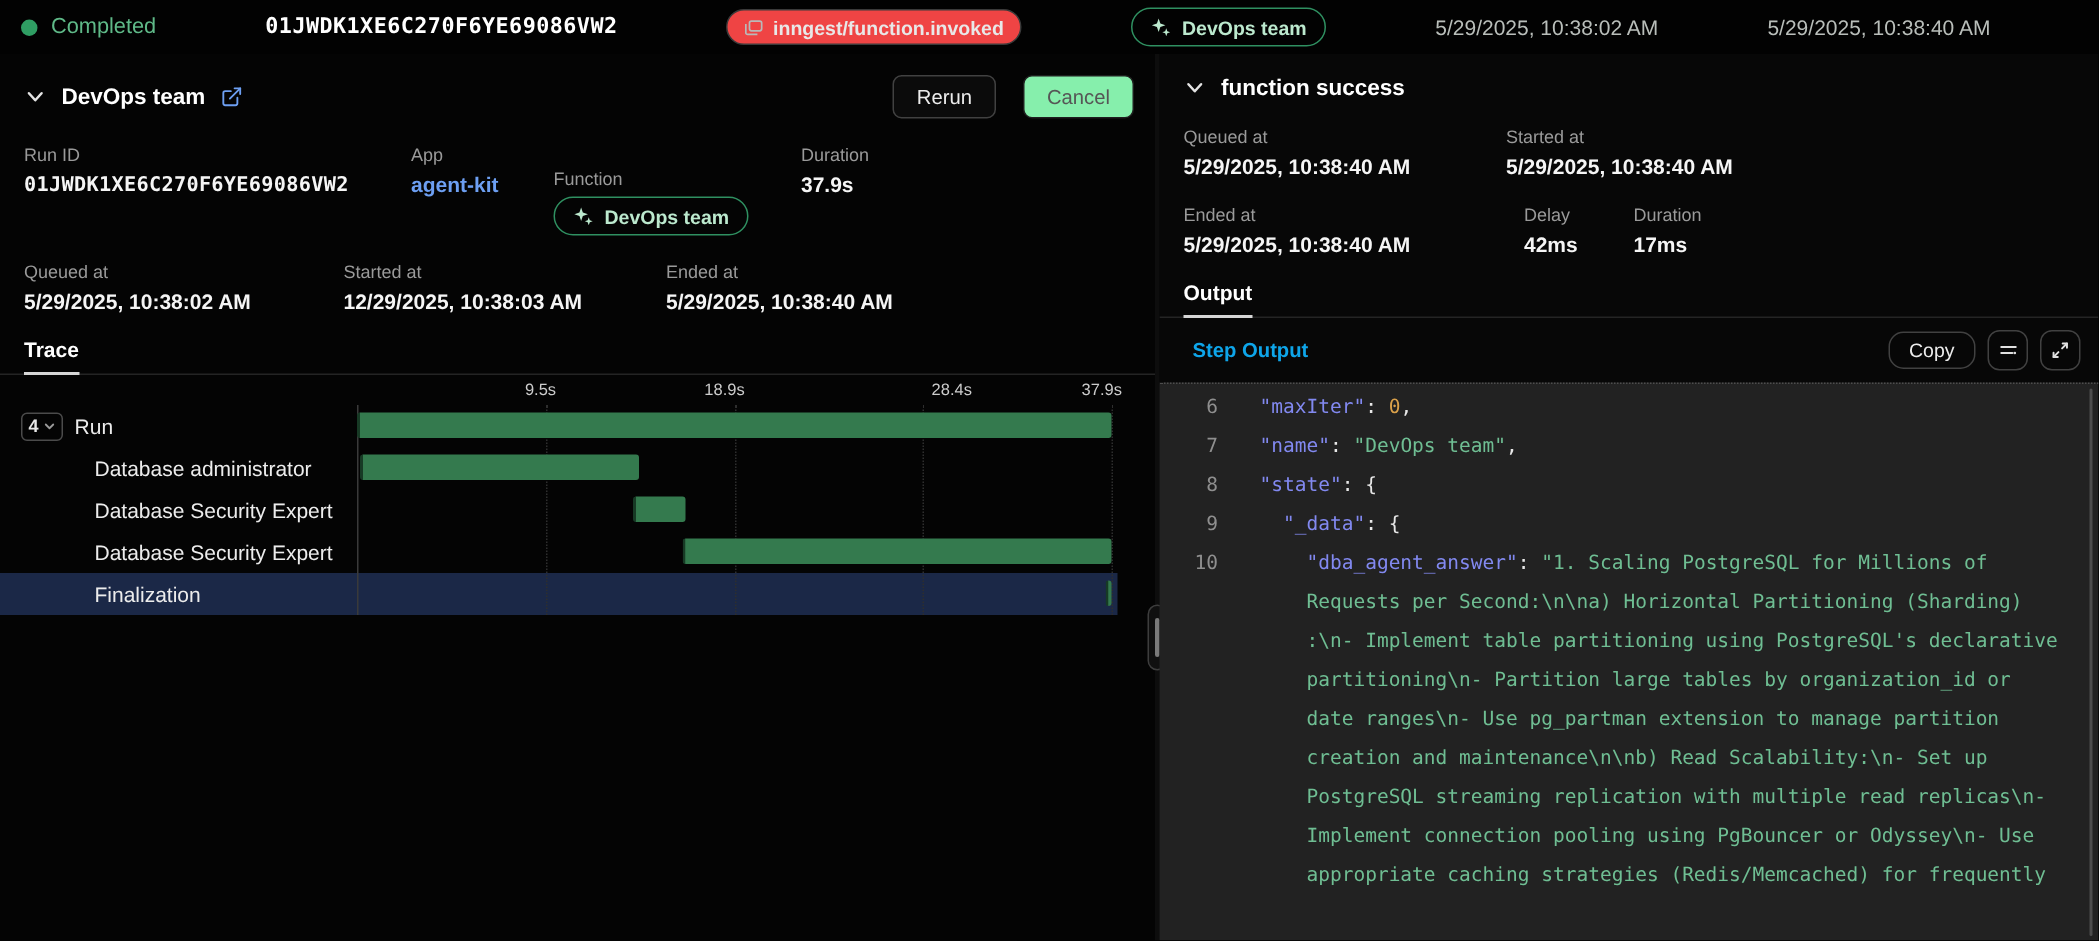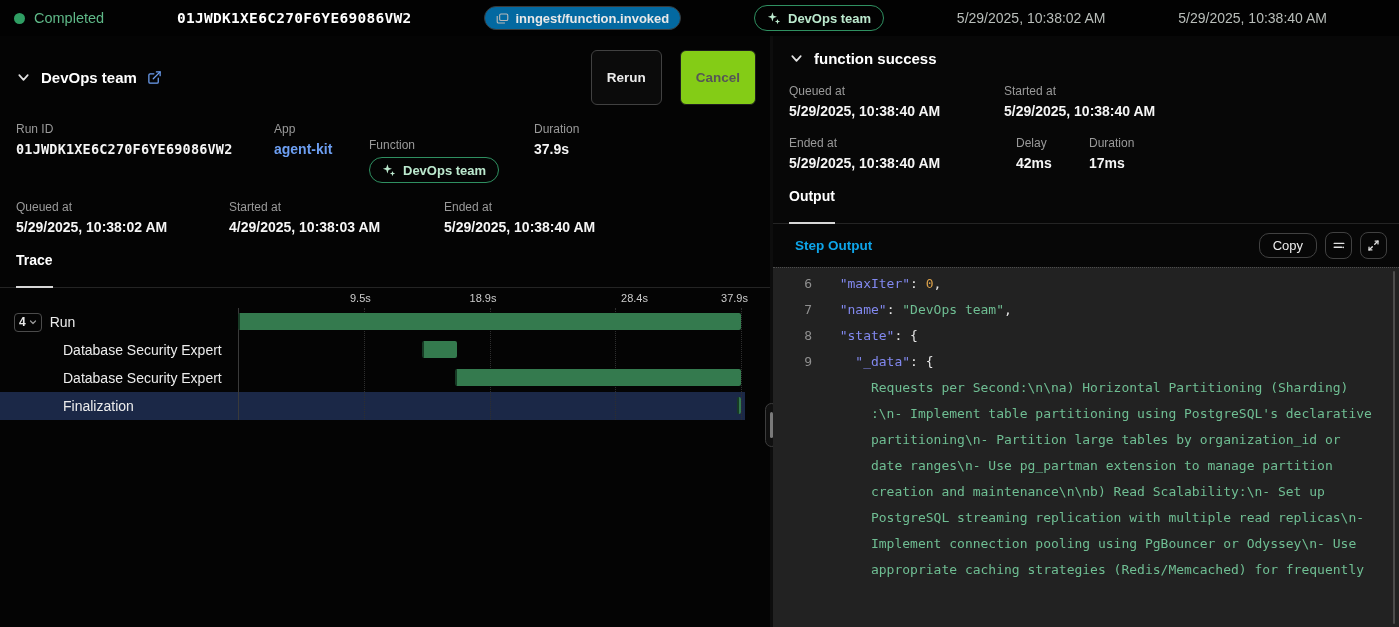--- a/index.html
+++ b/index.html
@@ -7,21 +7,21 @@
     font-family:"Liberation Sans", sans-serif; color:#f2f2f2; }
   .mono { font-family:"DejaVu Sans Mono", monospace; }
 
   
   .topbar { height:36px; display:flex; align-items:center; justify-content:space-between;
     padding:0 72px 0 14px; background:#020202; }
   .status { display:flex; align-items:center; gap:9px; color:var(--status_green); font-size:14.5px; font-weight:500; }
   .dot { width:11px; height:11px; border-radius:50%; background:var(--dot_green); }
   .runid-top { font-size:14.5px; font-weight:700; color:#ffffff; letter-spacing:.3px; }
   .event-pill { display:flex; align-items:center; gap:6px; height:24px; padding:0 11px;
-    border:1px solid #3a3a3a; border-radius:12px; background:#0369a1; color:#e8e8e8;
+    border:1px solid #3a3a3a; border-radius:12px; background:#ef4444; color:#e8e8e8;
     font-size:13px; font-weight:600; cursor:pointer; }
   .event-pill svg { color:#b9b9b9; }
   .fn-pill { display:flex; align-items:center; gap:7px; height:26px; padding:0 12px;
     border:1px solid var(--pill_green_border); border-radius:13px; background:transparent;
     color:var(--pill_green_text); font-size:13px; font-weight:600; cursor:pointer; }
   .ts { font-size:14px; color:#b9beba; font-weight:500; }
 
   
   .main { display:flex; height:591px; }
   .left-panel { width:770px; position:relative; background:#040404; }
@@ -31,38 +31,38 @@
     display:flex; align-items:center; justify-content:center; cursor:col-resize; }
   .handle-bar { width:3px; height:26px; background:#7a7a7a; border-radius:2px; }
   .right-panel { flex:1; display:flex; flex-direction:column; background:#070707; }
 
   
   .panel-head { display:flex; align-items:center; gap:10px; padding:14px 14px 0 16px; }
   .chev-btn { color:#e3e3e3; display:flex; cursor:pointer; }
   .panel-title { font-size:15px; font-weight:600; color:#fff; }
   .ext-link { display:flex; color:var(--link_blue); cursor:pointer; }
   .head-spacer { flex:1; }
-  .btn { font-size:13.5px; font-weight:700; border-radius:6px; padding:19px 15px; cursor:pointer; }
+  .btn { font-size:13.5px; font-weight:400; border-radius:6px; padding:6px 15px; cursor:pointer; }
   .btn.rerun { color:#ececec; background:#0b0b0b; border:1px solid #414141; }
-  .btn.cancel { color:#565656; background:#84cc16; border:1px solid #1e1e1e; cursor:default; margin-left:8px; }
+  .btn.cancel { color:#565656; background:#86efac; border:1px solid #1e1e1e; cursor:default; margin-left:8px; }
 
   
   .details-row { display:flex; padding:0 16px; margin-top:17px; }
   .field .lbl { font-size:12px; color:#9a9a9a; }
   .field .val { font-size:14px; font-weight:700; color:#f5f5f5; margin-top:5px; display:flex; align-items:center; }
   .field .val.mono { font-size:13.5px; letter-spacing:.2px; }
   .field .val.link { color:var(--link_blue); font-weight:600; cursor:pointer; }
   .fn-pill-sm { display:inline-flex; align-items:center; gap:7px; height:26px; padding:0 12px;
     border:1px solid var(--pill_green_border); border-radius:13px; color:var(--pill_green_text);
     font-size:13px; font-weight:600; cursor:pointer; }
 
   
   .tabs-row { border-bottom:1px solid #242424; padding-left:16px; margin-top:16px; }
   .tab { display:inline-block; font-size:14px; font-weight:600; color:#fff;
-    padding-bottom:18px; border-bottom:2px solid #d6d6d6; margin-bottom:-1px; cursor:pointer; }
+    padding-bottom:7px; border-bottom:2px solid #d6d6d6; margin-bottom:-1px; cursor:pointer; }
 
   
   .waterfall { margin-top:2px; width:745px; position:relative; }
   .axis { height:18px; position:relative; }
   .axis .tick-lbl { position:absolute; top:2px; width:56px; text-align:right;
     font-size:11px; color:#cccccc; }
   .rows { position:relative; }
   .gridline { position:absolute; top:0; bottom:0; width:0;
     border-left:1px dotted #2e2e2e; z-index:1; }
   .chart-edge { position:absolute; top:0; bottom:0; width:0; border-left:1px solid #3a3a3a; z-index:1; }
@@ -172,21 +172,21 @@
           <div class="val">37.9s</div>
         </div>
       </div>
     <div class="details-row" id="left-details-2">
         <div class="field" style="width: 213px;">
           <div class="lbl">Queued at</div>
           <div class="val">5/29/2025, 10:38:02 AM</div>
         </div>
         <div class="field" style="width: 215px;">
           <div class="lbl">Started at</div>
-          <div class="val">4/29/2025, 10:38:03 AM</div>
+          <div class="val">12/29/2025, 10:38:03 AM</div>
         </div>
         <div class="field" style="flex: 1 1 0%;">
           <div class="lbl">Ended at</div>
           <div class="val">5/29/2025, 10:38:40 AM</div>
         </div>
       </div>
     <div class="tabs-row">
       <span class="tab">Trace</span>
     </div>
     <div class="waterfall">
@@ -206,20 +206,26 @@
             <div class="trace-label" style="padding-left: 14px;">
               <span class="count-badge">
                 <span>4</span>
                 <svg width="8" height="8" viewBox="0 0 16 16" fill="none" stroke="currentColor" stroke-width="2.4" stroke-linecap="round" stroke-linejoin="round">
                   <polyline points="3,6 8,11 13,6"></polyline>
                 </svg>
               </span>
               <span>Run</span>
             </div>
             <div class="bar" style="left: 238px; width: 503px;"></div>
+          </div>
+          <div class="trace-row">
+            <div class="trace-label" style="padding-left: 63px;">
+              <span>Database administrator</span>
+            </div>
+            <div class="bar" style="left: 240.012px; width: 185.607px;"></div>
           </div>
           <div class="trace-row">
             <div class="trace-label" style="padding-left: 63px;">
               <span>Database Security Expert</span>
             </div>
             <div class="bar" style="left: 422.098px; width: 34.707px;"></div>
           </div>
           <div class="trace-row">
             <div class="trace-label" style="padding-left: 63px;">
               <span>Database Security Expert</span>
@@ -309,20 +315,24 @@
         </div>
         <div class="code-row">
           <span class="ln">8</span>
           <span class="lc"><span class="tk-p">  </span><span class="tk-k">"state"</span><span class="tk-p">: </span><span class="tk-p">{</span></span>
         </div>
         <div class="code-row">
           <span class="ln">9</span>
           <span class="lc"><span class="tk-p">    </span><span class="tk-k">"_data"</span><span class="tk-p">: </span><span class="tk-p">{</span></span>
         </div>
         <div class="code-row">
+          <span class="ln">10</span>
+          <span class="lc"><span class="tk-p">      </span><span class="tk-k">"dba_agent_answer"</span><span class="tk-p">: </span><span class="tk-s">"1. Scaling PostgreSQL for Millions of</span></span>
+        </div>
+        <div class="code-row">
           <span class="ln"></span>
           <span class="lc"><span class="tk-p">      </span><span class="tk-s">Requests per Second:\n\na) Horizontal Partitioning (Sharding)</span></span>
         </div>
         <div class="code-row">
           <span class="ln"></span>
           <span class="lc"><span class="tk-p">      </span><span class="tk-s">:\n- Implement table partitioning using PostgreSQL's declarative</span></span>
         </div>
         <div class="code-row">
           <span class="ln"></span>
           <span class="lc"><span class="tk-p">      </span><span class="tk-s">partitioning\n- Partition large tables by organization_id or</span></span>

